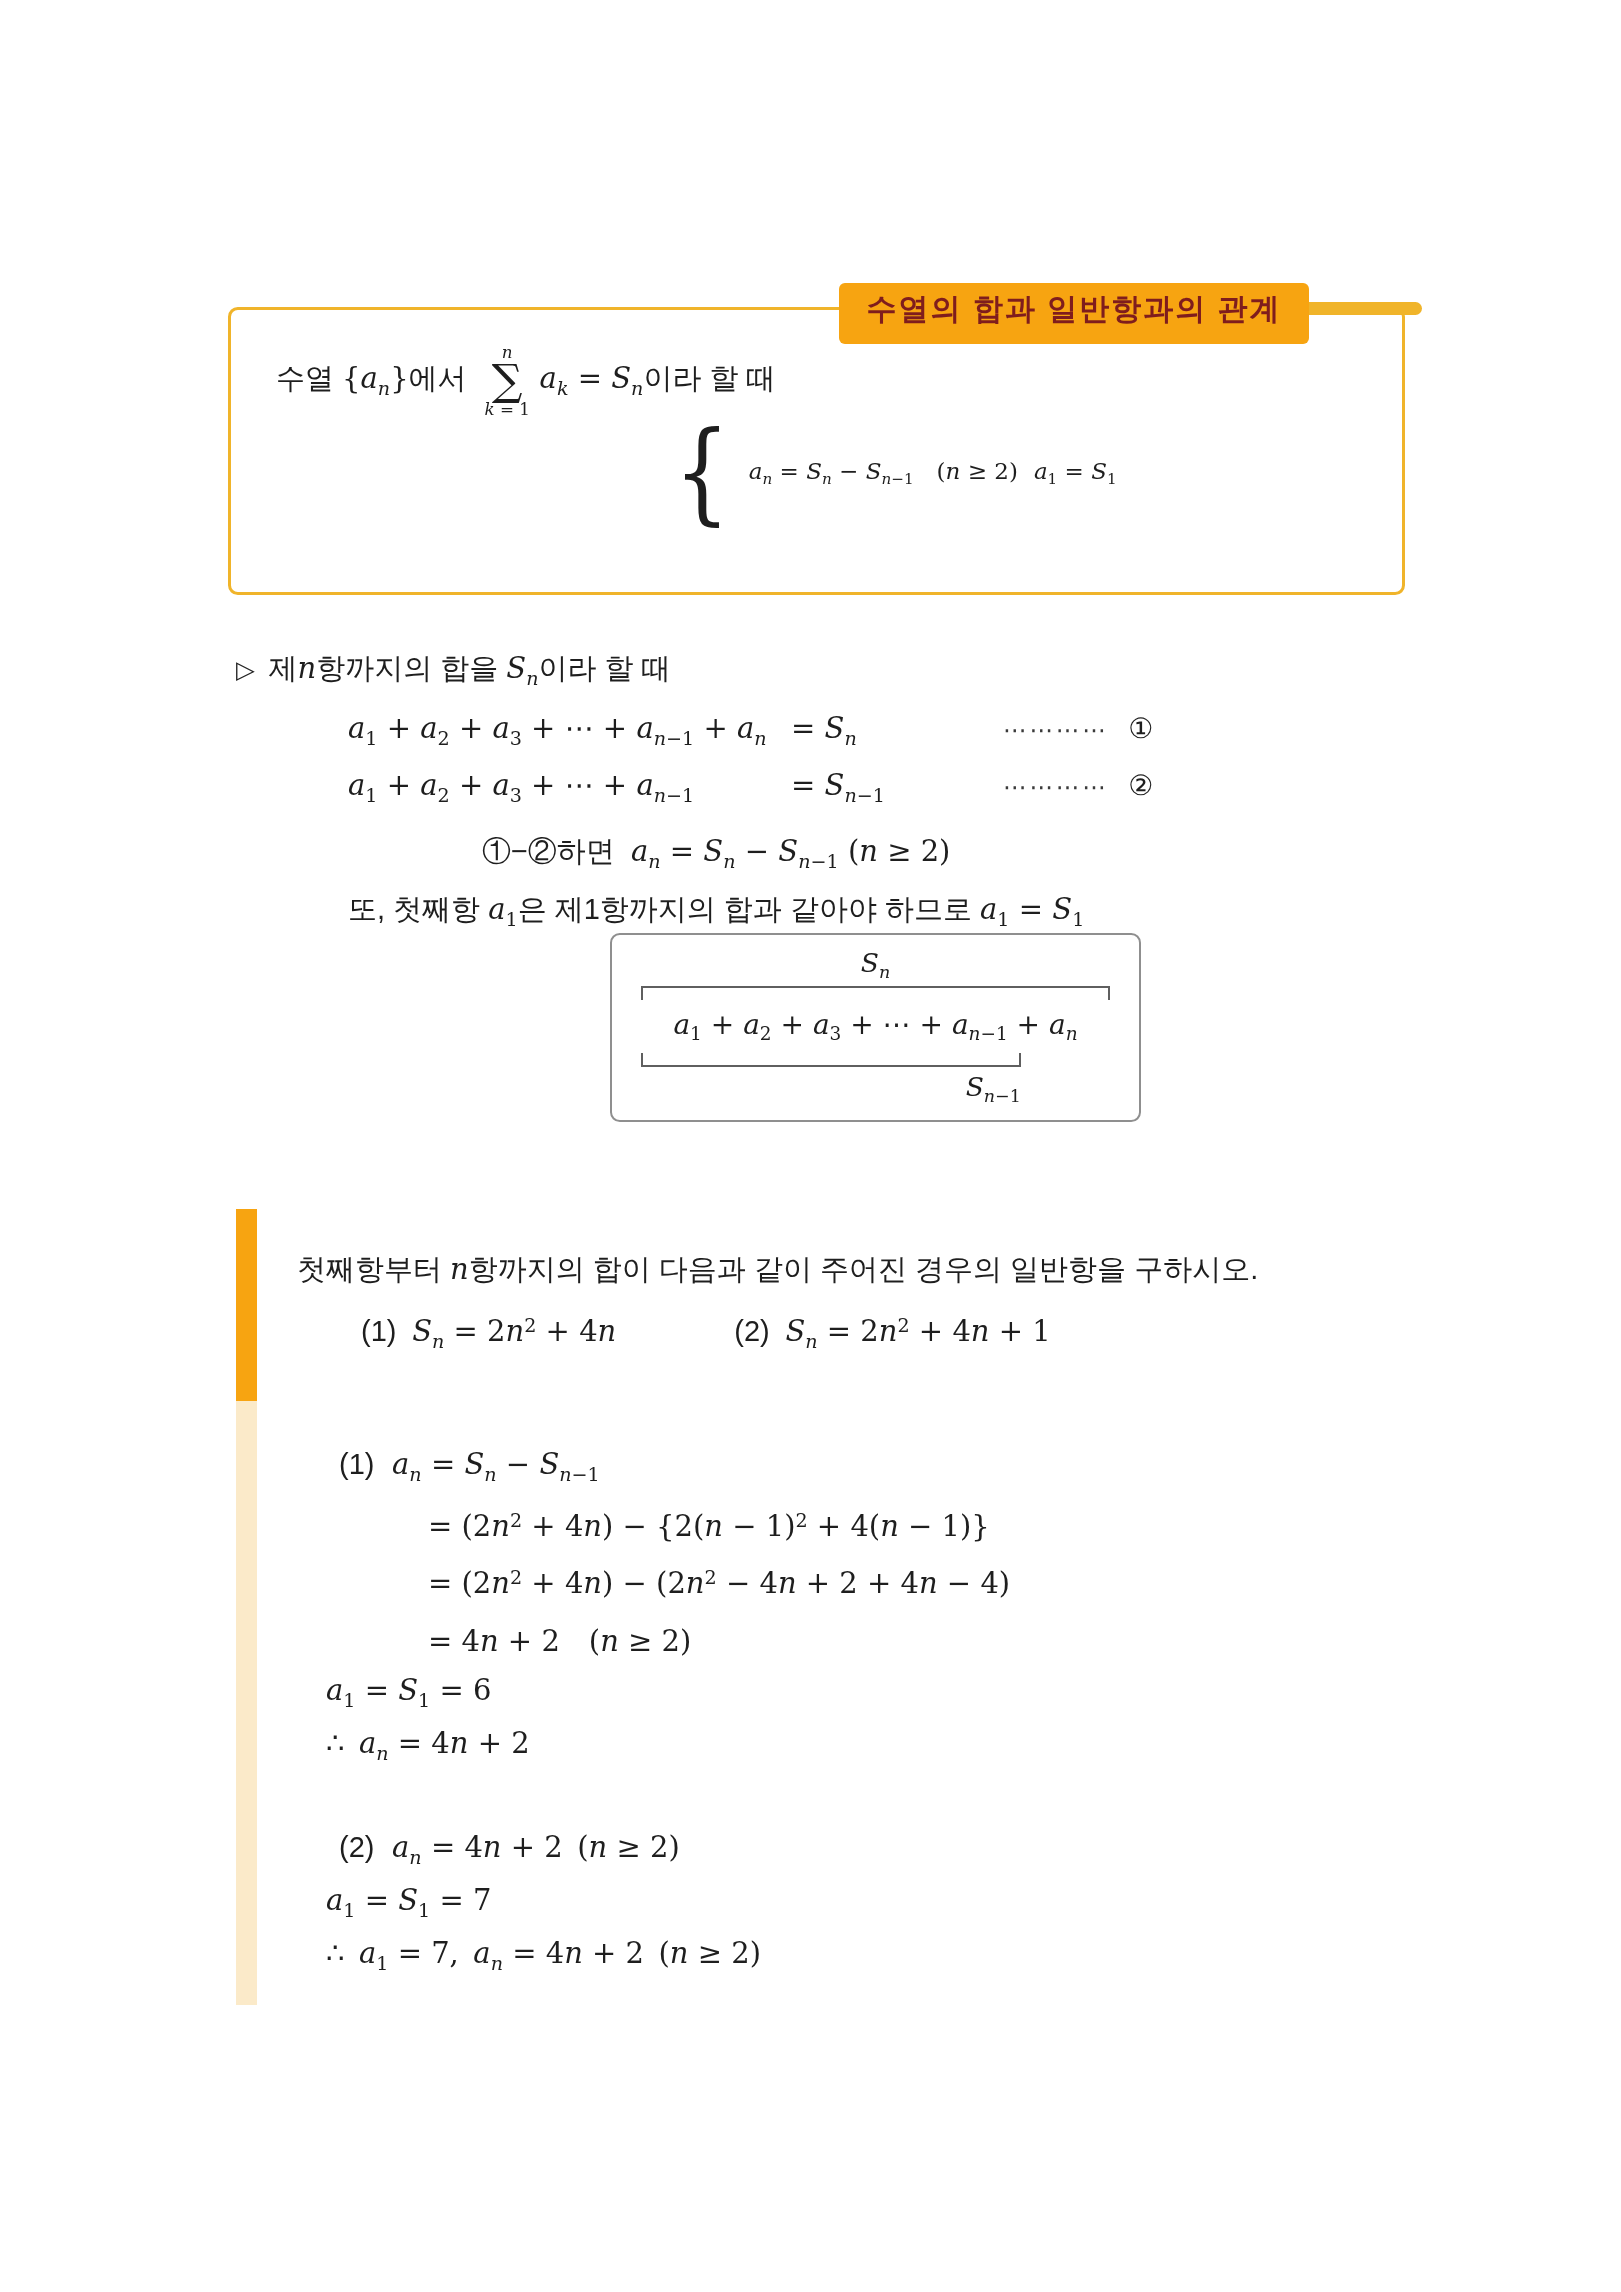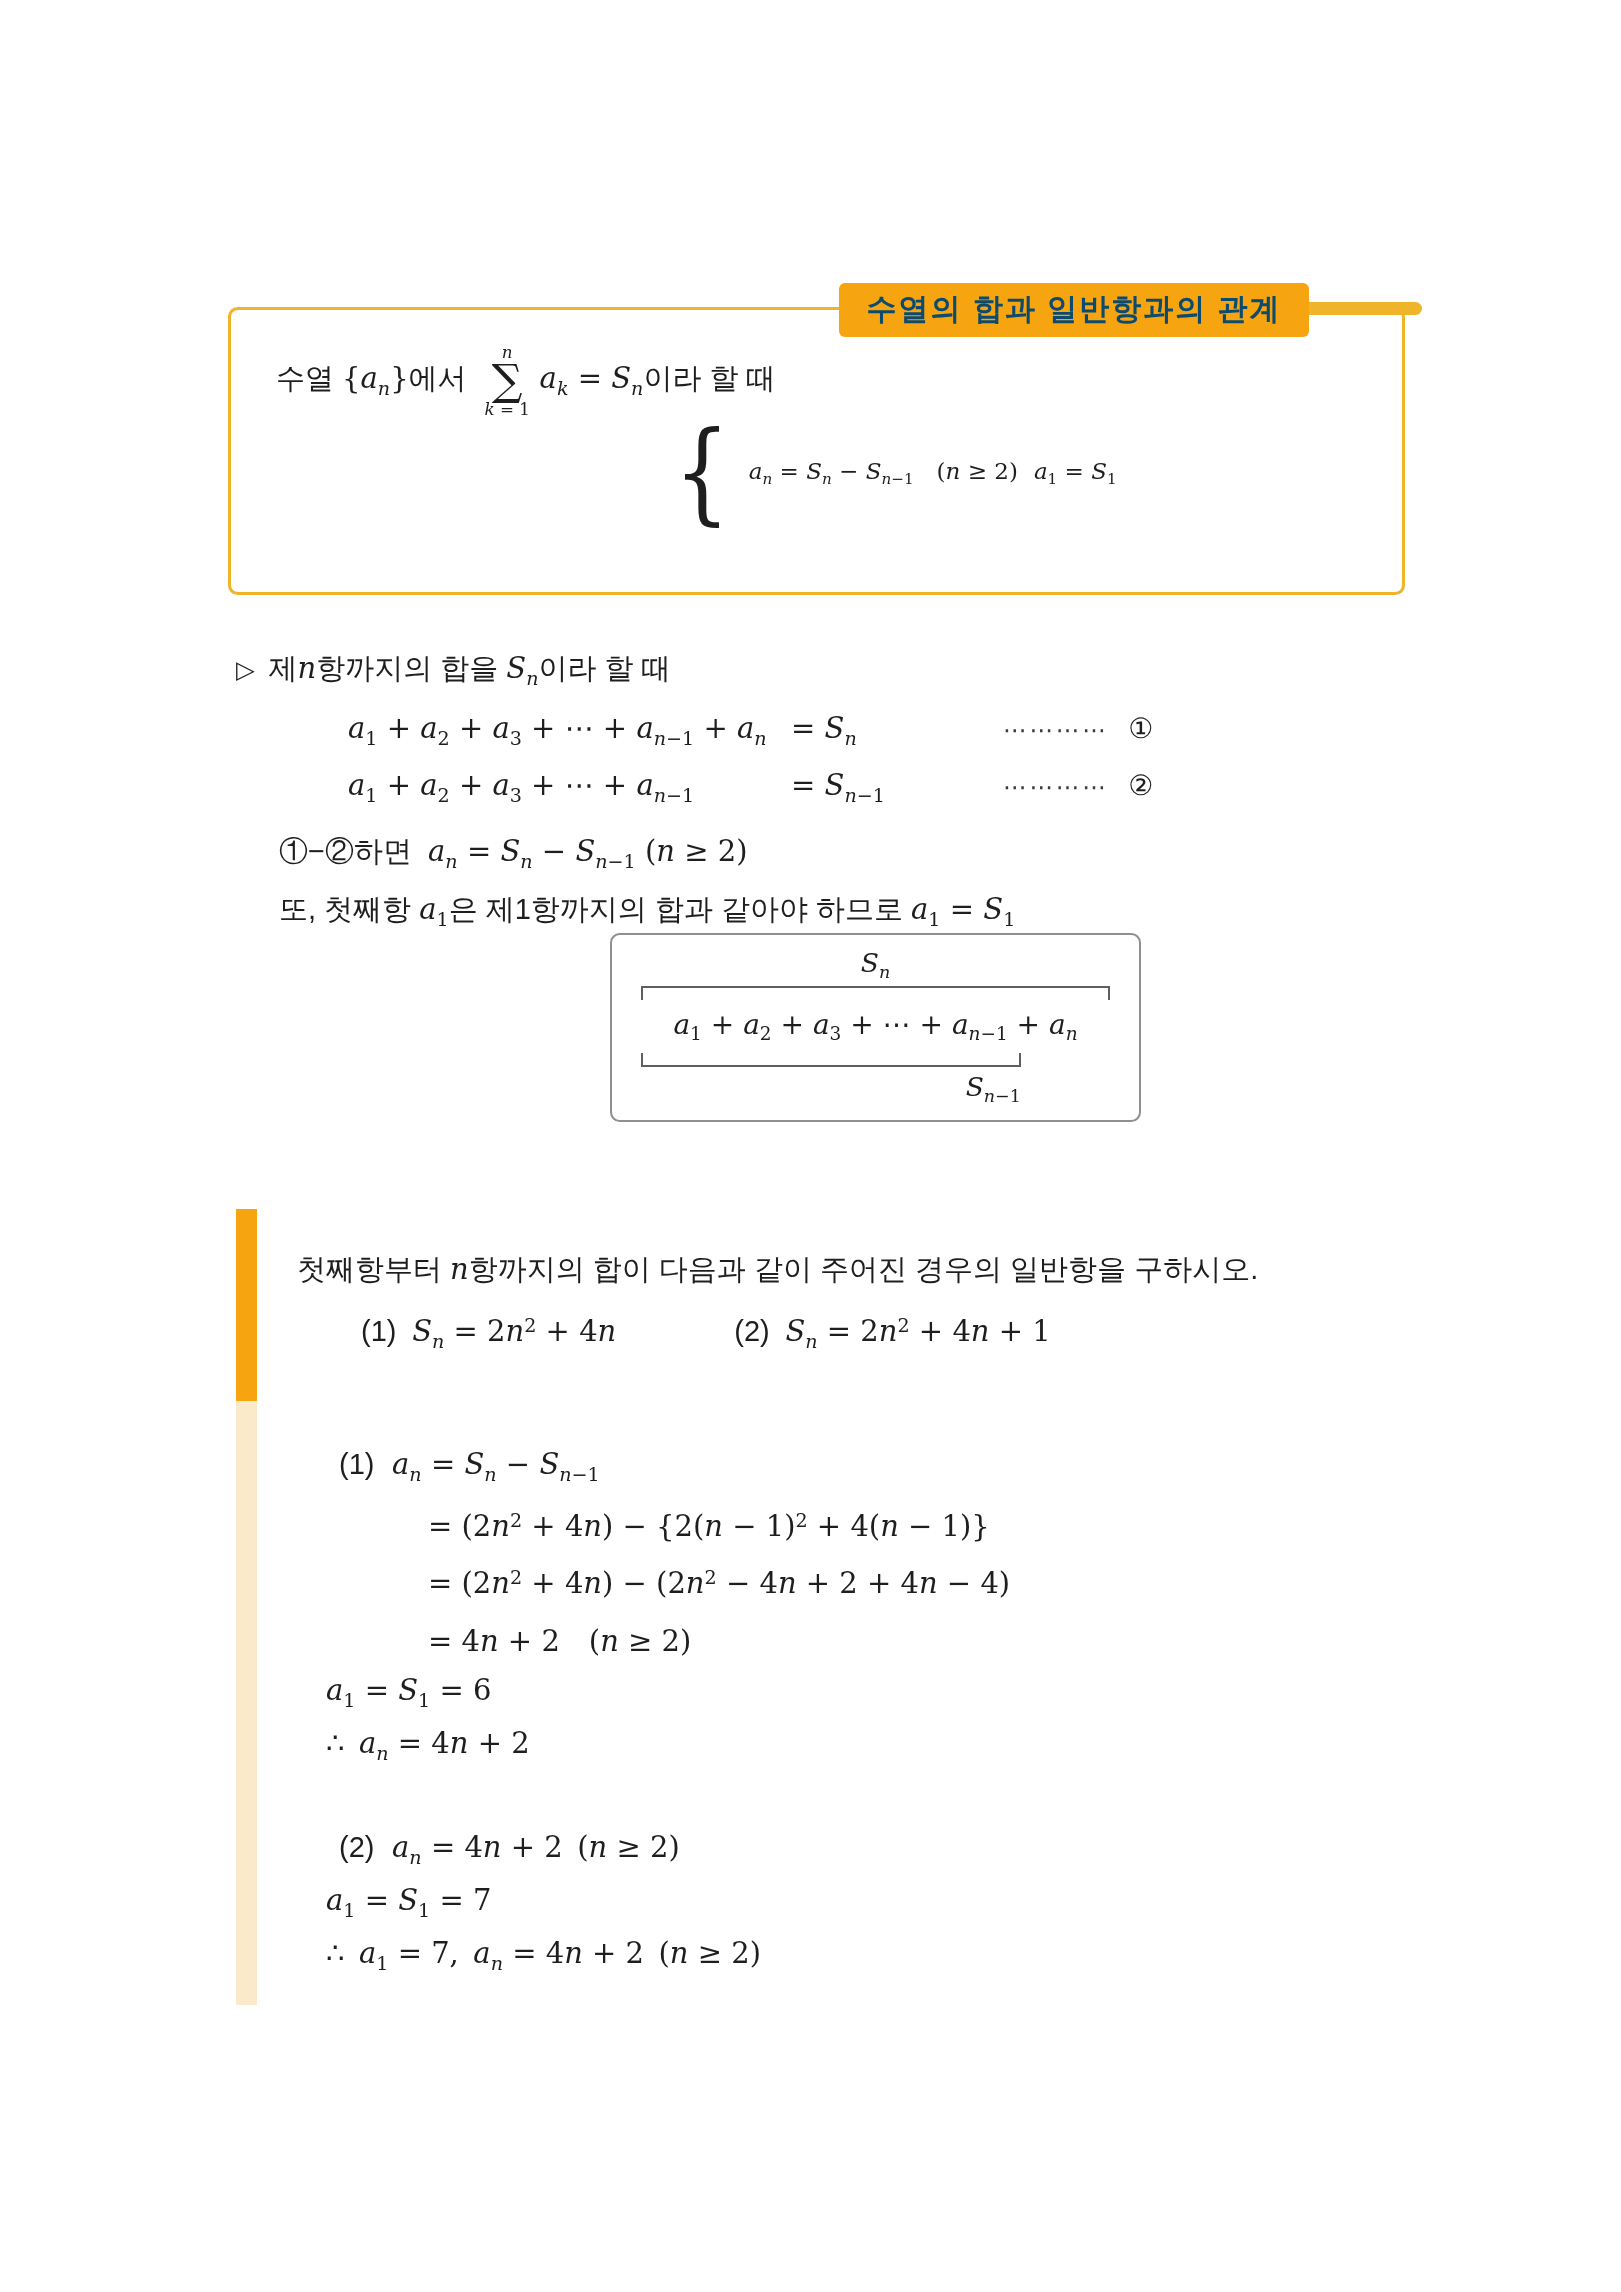--- a/index.html
+++ b/index.html
@@ -25,23 +25,23 @@
     border-radius: 9.8px;
   }
   .badge-line {
     position: absolute; top: -7.8px; right: -19.6px;
     width: 147px; height: 12.7px;
     background: var(--gold, #F0B42A);
     border-radius: 6.9px; z-index: 1;
   }
   .badge {
     position: absolute; top: -27.4px; right: 93px;
-    height: 54px; line-height: 51px; padding: 0 27.4px;
+    height: 61px; line-height: 51px; padding: 0 27.4px;
     background: var(--accent, #F7A411);
-    color: #0c4a6e; font-size: 30px; font-weight: bold;
+    color: #7f1d1d; font-size: 30px; font-weight: bold;
     letter-spacing: 2px; border-radius: 5.9px; z-index: 2;
     white-space: nowrap;
   }
   .intro { margin: 33px 0 0 45px; font-size: 29px; }
   .bigop {
     display: inline-flex; flex-direction: column; align-items: center;
     vertical-align: middle; margin: 0 9.8px; line-height: 1;
   }
   .bigop .lim { font-size: 16.7px; font-family: "DejaVu Serif", serif; line-height: 1.1; }
   .bigop .sum { font-size: 43px; line-height: 0.9; font-family: "DejaVu Serif", serif; }
@@ -56,21 +56,21 @@
   
   .derivation { position: absolute; left: 236px; top: 649px; font-size: 29px; }
   .deriv-heading { display: flex; gap: 13.7px; align-items: baseline; }
   .tri { font-size: 24.5px; }
   .eqs { margin: 21.6px 0 0 112px; display: flex; flex-direction: column; gap: 17.6px; }
   .eq-row { display: flex; align-items: baseline; }
   .eq-terms { width: 443px; }
   .eq-rhs { width: 147px; }
   .eq-dots { margin-left: 65px; letter-spacing: 2.9px; color: #3a3a3a; font-size: 23.5px; }
   .eq-num { margin-left: 19.6px; font-size: 28px; }
-  .deriv-line { margin: 25.5px 0 0 43px; }
+  .deriv-line { margin: 25.5px 0 0 43px; text-align: center; }
   .deriv-line.l4 { margin-top: 17.6px; }
 
   
   .diagram {
     position: absolute; left: 610px; top: 933px; width: 469px;
     border: 2px solid var(--diagram_border, #8F8F8F);
     border-radius: 9.8px; padding: 11.8px 29px 13.7px; background: #fff;
   }
   .d-top-label { text-align: center; font-size: 26.5px; }
   .bracket-top { height: 12.7px; border: 2px solid #5f5f5f; border-bottom: none; margin-top: 3.9px; }

